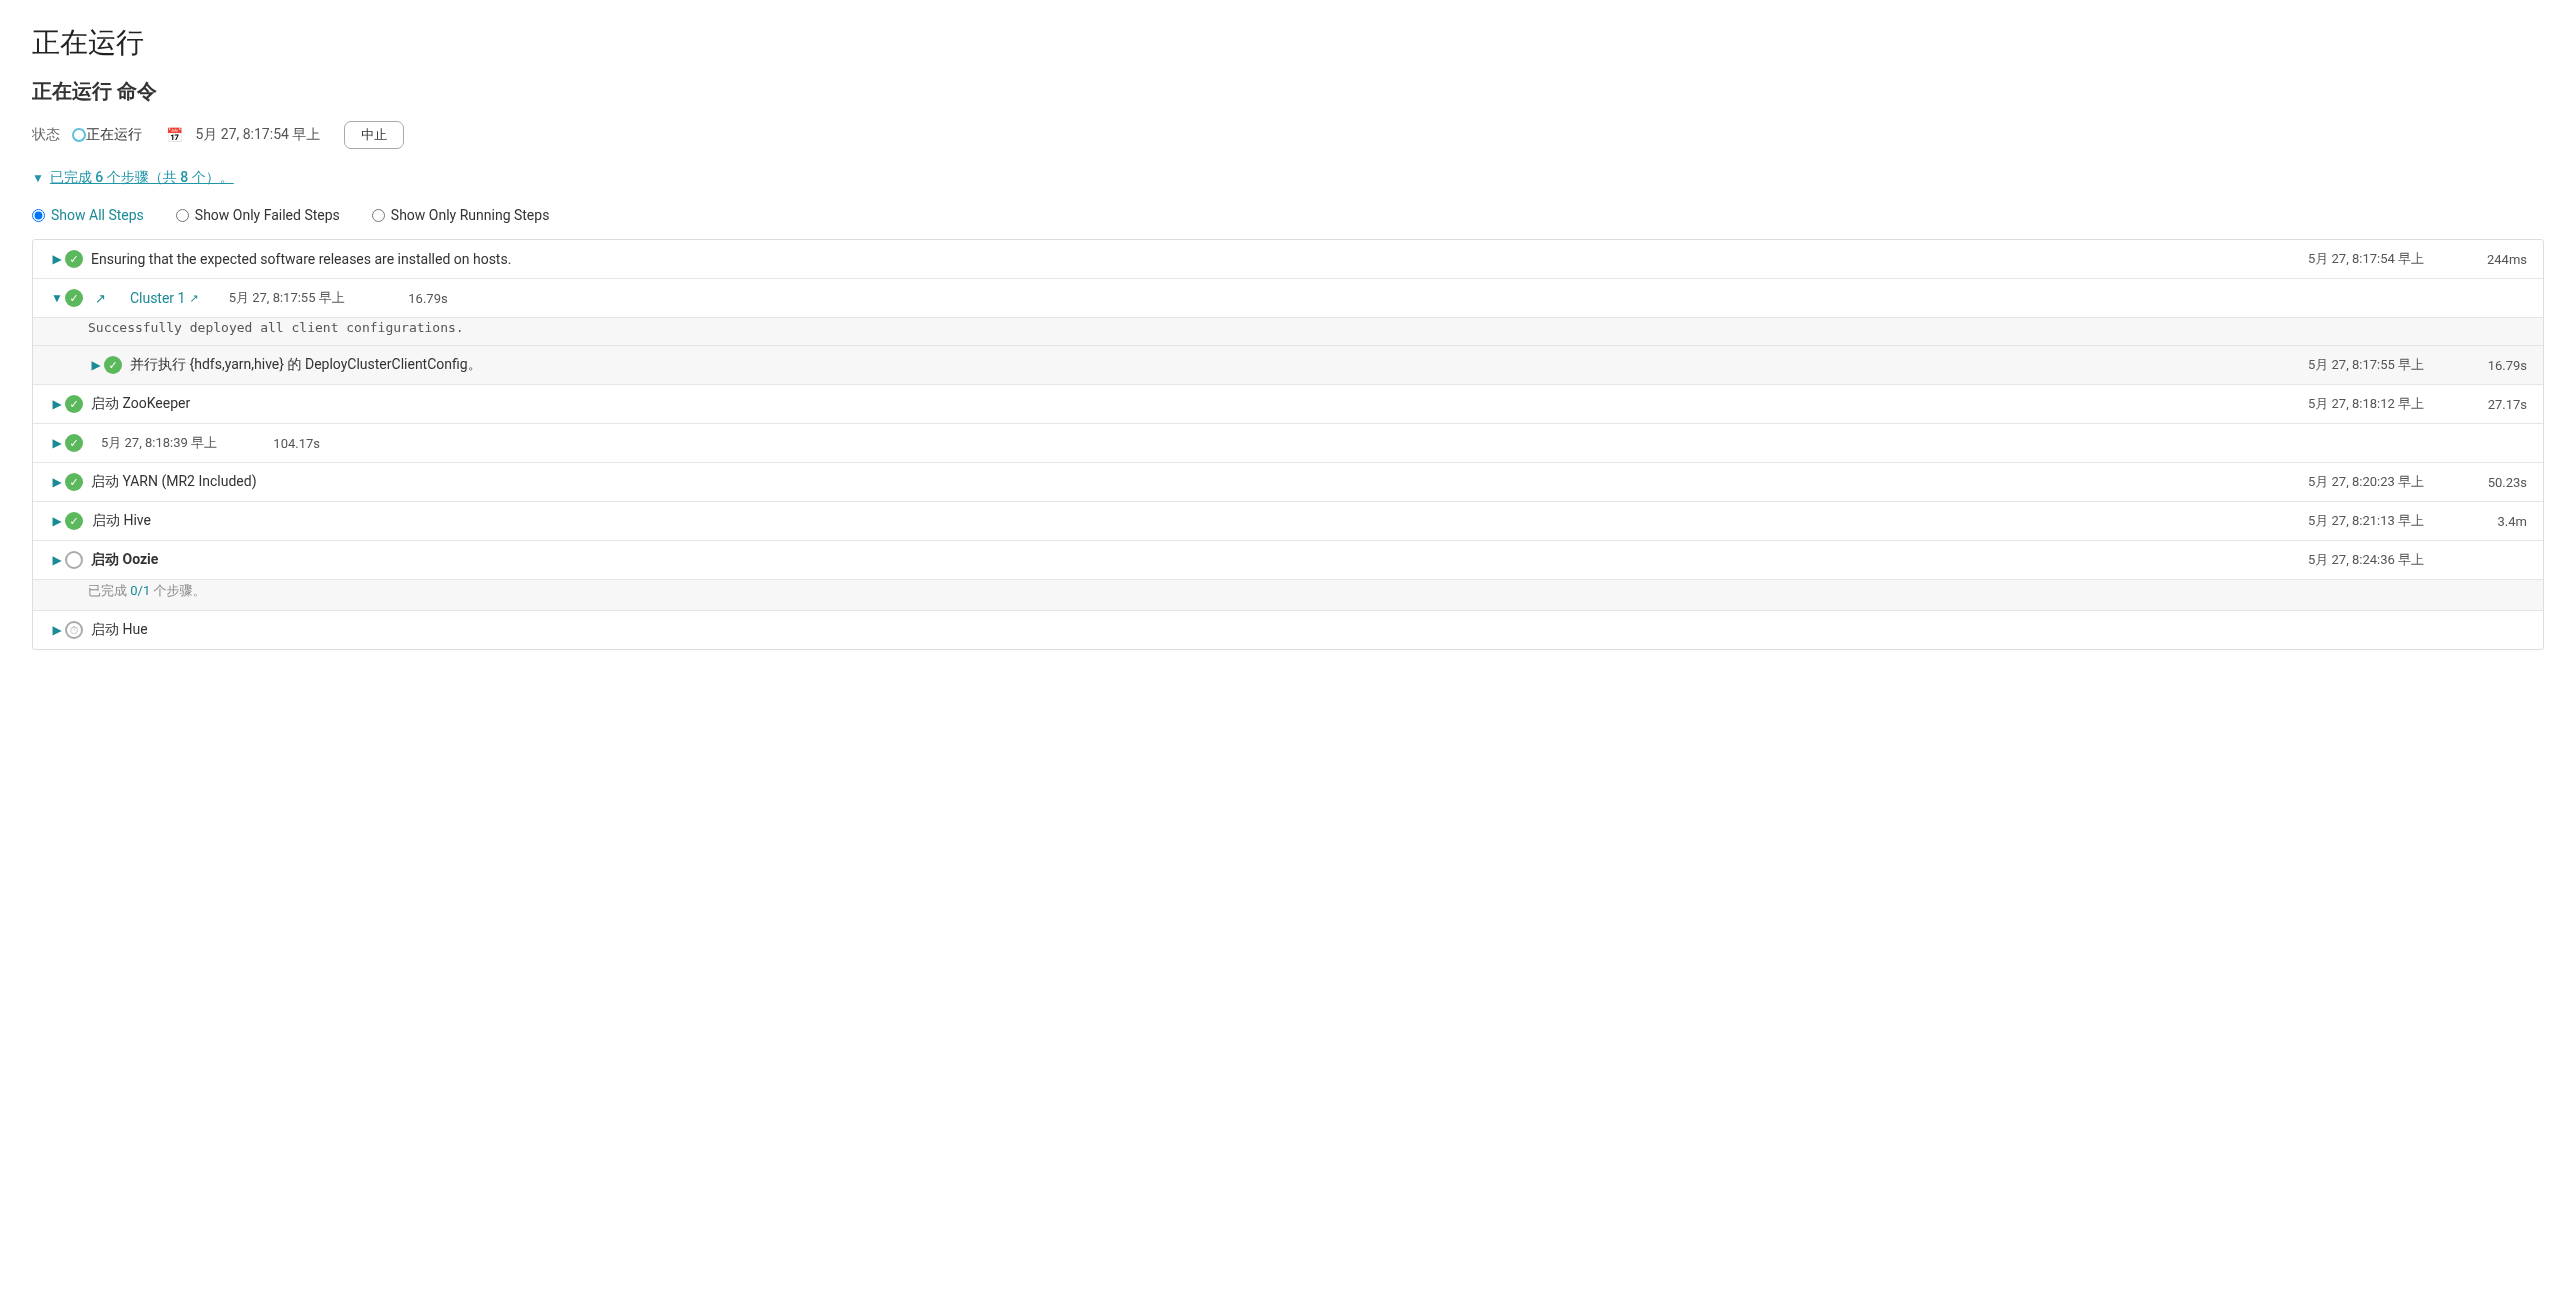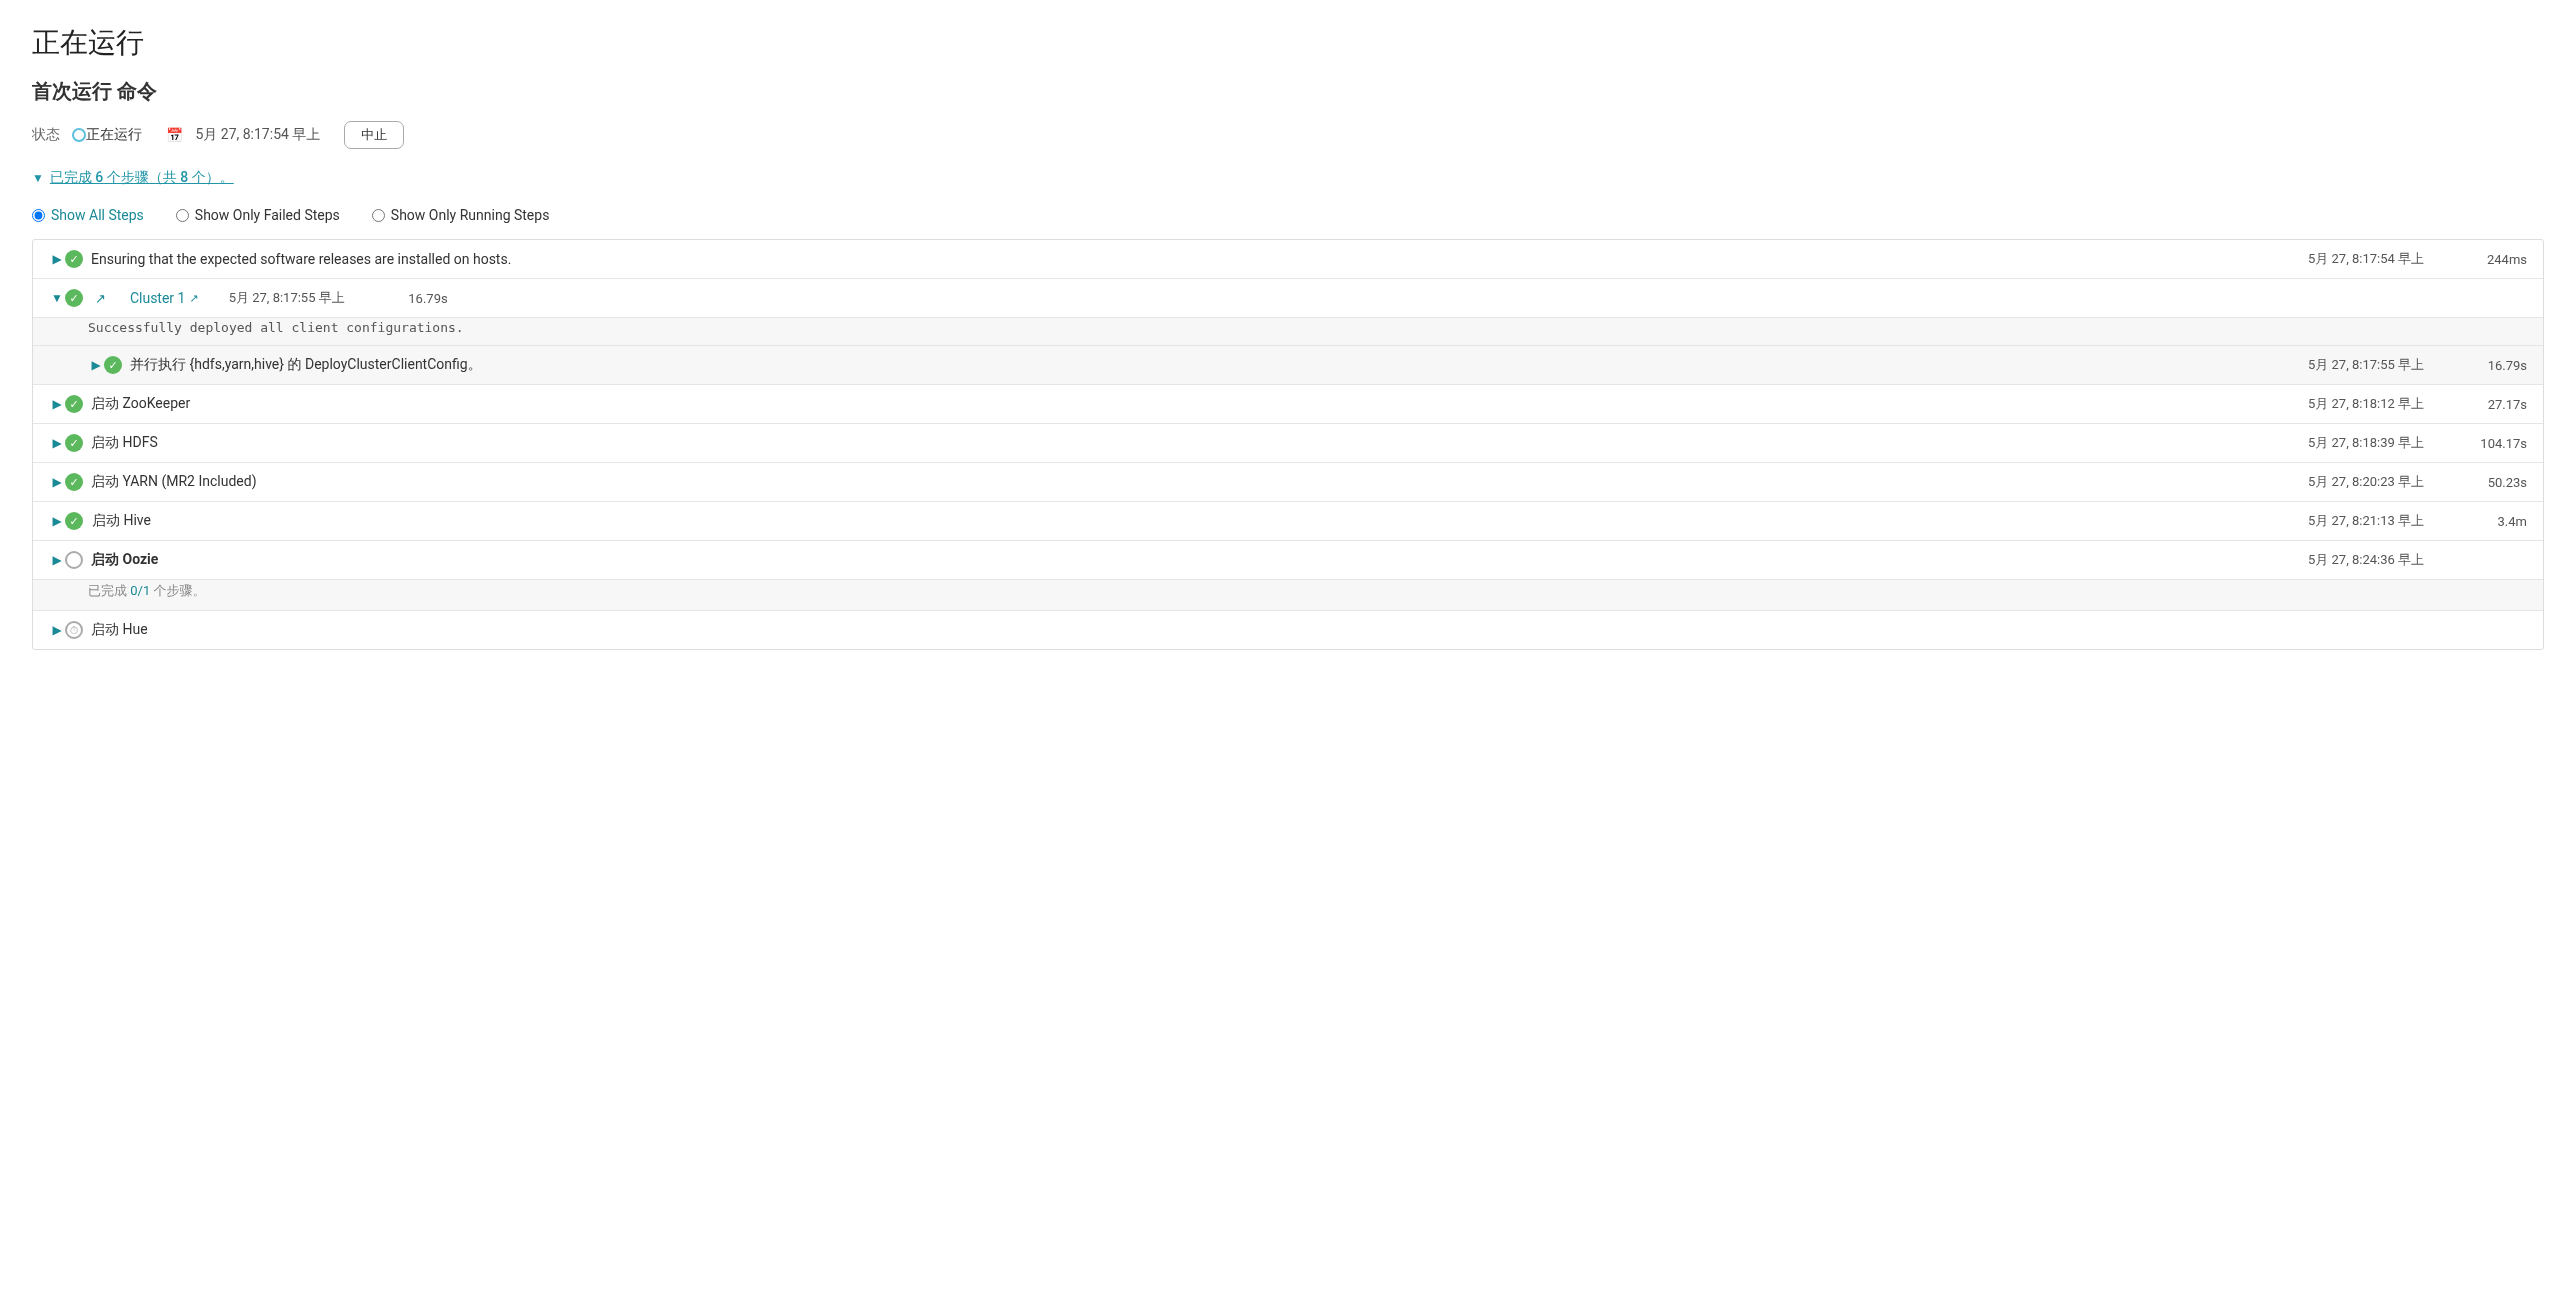--- a/index.html
+++ b/index.html
@@ -212,21 +212,21 @@
 
     .full-row.sub-step {
       background: #f7f7f7;
       padding: 10px 16px 10px 55px;
     }
   </style>
 </head>
 <body>
 
 <h1 class="page-title">正在运行</h1>
-<h2 class="section-title">首次运行 命令</h2>
+<h2 class="section-title">正在运行 命令</h2>
 
 <div class="status-row">
   <span class="status-label">状态</span>
   <div class="status-indicator">
     <div class="status-circle"></div>
     <span class="status-text">正在运行</span>
   </div>
   <span class="datetime-icon">📅</span>
   <span class="datetime-text">5月 27, 8:17:54 早上</span>
   <button class="abort-btn">中止</button>
@@ -291,21 +291,20 @@
     <span class="step-expand-btn">▶</span>
     <div class="step-icon success">✓</div>
     <span class="step-name" style="margin-left:8px;">启动 ZooKeeper</span>
     <span class="step-datetime">5月 27, 8:18:12 早上</span>
     <span class="step-duration">27.17s</span>
   </div>
 
   <div class="full-row">
     <span class="step-expand-btn">▶</span>
     <div class="step-icon success">✓</div>
-    <span class="step-name" style="margin-left:8px;">启动 HDFS</span>
     <span class="step-datetime">5月 27, 8:18:39 早上</span>
     <span class="step-duration">104.17s</span>
   </div>
 
   <div class="full-row">
     <span class="step-expand-btn">▶</span>
     <div class="step-icon success">✓</div>
     <span class="step-name" style="margin-left:8px;">启动 YARN (MR2 Included)</span>
     <span class="step-datetime">5月 27, 8:20:23 早上</span>
     <span class="step-duration">50.23s</span>

